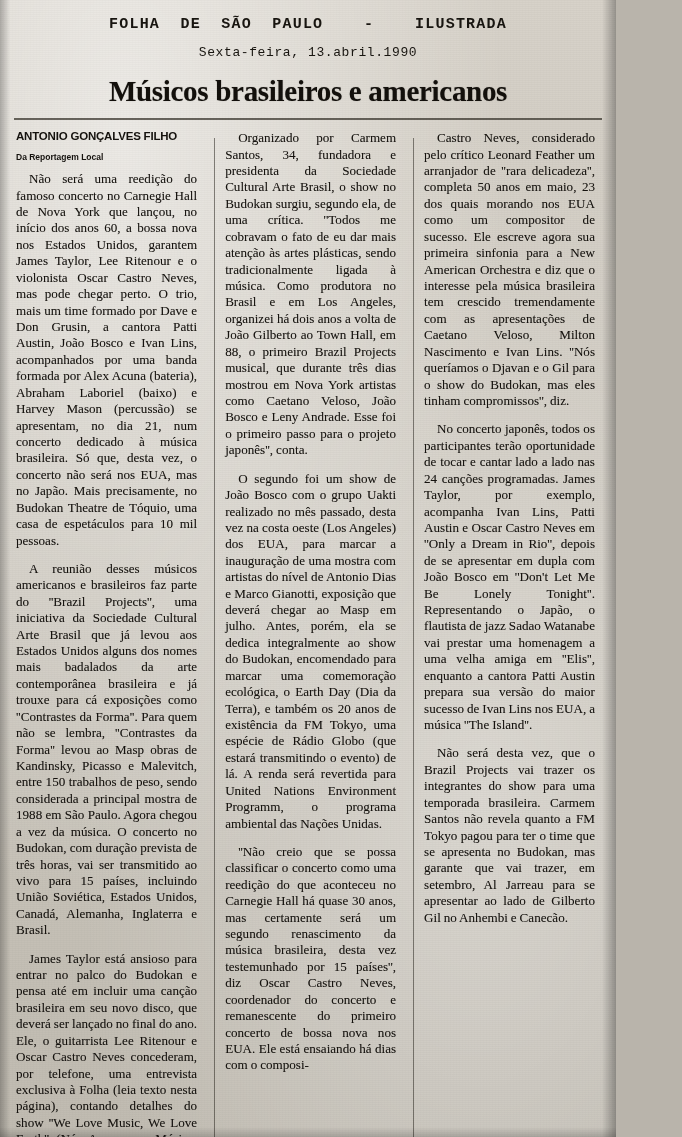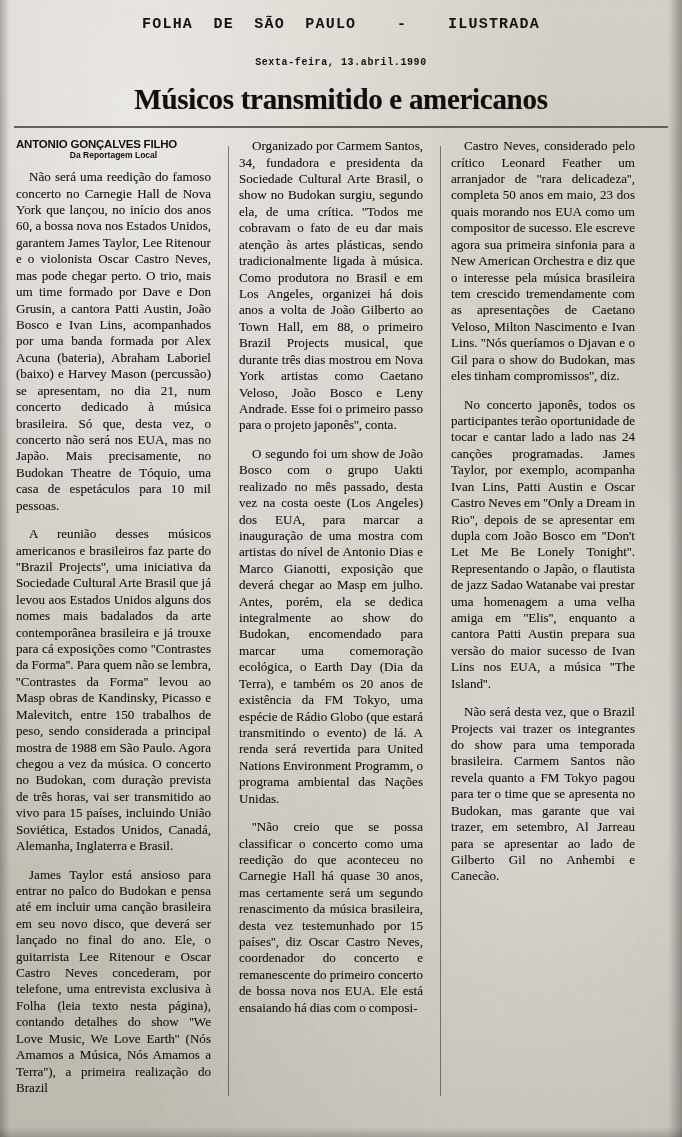--- a/index.html
+++ b/index.html
@@ -8,21 +8,21 @@
     background: #b9b4ab;
   }
   body {
     width: 682px;
     height: 1137px;
     overflow: hidden;
     font-family: "Liberation Serif", serif;
   }
   .page {
     position: relative;
-    width: 682px;
+    width: 616px;
     height: 1137px;
     background: #cfcac1;
     background-image:
       radial-gradient(ellipse at 20% 12%, rgba(255,255,255,0.55) 0%, rgba(255,255,255,0) 55%),
       radial-gradient(ellipse at 78% 70%, rgba(255,255,255,0.35) 0%, rgba(255,255,255,0) 60%),
       linear-gradient(180deg, #d6d1c8 0%, #cbc6bc 40%, #c6c1b7 70%, #bfbab0 100%);
     color: #1a1713;
     box-sizing: border-box;
     padding: 0;
   }
@@ -41,23 +41,23 @@
     font-family: "Liberation Mono", monospace;
     letter-spacing: 1.2px;
   }
   .masthead-line1 {
     font-size: 15px;
     font-weight: 700;
     color: #17140f;
     white-space: pre;
   }
   .masthead-line2 {
-    font-size: 10px;
-    font-weight: 700;
-    margin-top: 24px;
+    font-size: 13px;
+    font-weight: 400;
+    margin-top: 12px;
     color: #17140f;
     letter-spacing: 0.6px;
   }
   .headline {
     text-align: center;
     margin: 14px 18px 4px 18px;
     font-family: "Liberation Serif", serif;
     font-weight: 700;
     font-size: 29px;
     line-height: 1.18;
@@ -97,22 +97,21 @@
     font-family: "Liberation Sans", sans-serif;
     font-weight: 700;
     font-size: 11.5px;
     letter-spacing: -0.2px;
     color: #14110d;
   }
   .byline-sub {
     font-family: "Liberation Sans", sans-serif;
     font-weight: 700;
     font-size: 8.5px;
-    text-align: center;
-    margin: 0 0 9px 0;
+    margin: 10px 0 9px 0;
     color: #14110d;
   }
   p.body {
     margin: 0;
     font-size: 13.1px;
     line-height: 1.255;
     text-align: justify;
     text-indent: 13px;
     color: #15120e;
     hyphens: auto;
@@ -146,21 +145,21 @@
 <body>
 
 <div class="page">
 
   <div class="masthead">
     <div class="masthead-line1">FOLHA  DE  SÃO  PAULO    -    ILUSTRADA</div>
     <div class="masthead-line2">Sexta-feira, 13.abril.1990</div>
   </div>
 
   <h1 class="headline">
-    <span>Músicos transmitido e americanos</span><br>
+    <span>Músicos brasileiros e americanos</span><br>
   </h1>
 
   <div class="rule"></div>
 
   <div class="columns">
 
     <div class="col col-1">
       <div class="byline">ANTONIO GONÇALVES FILHO</div>
       <div class="byline-sub">Da Reportagem Local</div>
       <p class="body">Não será uma reedição do famoso concerto no Carnegie Hall de Nova York que lançou, no início dos anos 60, a bossa nova nos Estados Unidos, garantem James Taylor, Lee Ritenour e o violonista Oscar Castro Neves, mas pode chegar perto. O trio, mais um time formado por Dave e Don Grusin, a cantora Patti Austin, João Bosco e Ivan Lins, acompanhados por uma banda formada por Alex Acuna (bateria), Abraham Laboriel (baixo) e Harvey Mason (percussão) se apresentam, no dia 21, num concerto dedicado à música brasileira. Só que, desta vez, o concerto não será nos EUA, mas no Japão. Mais precisamente, no Budokan Theatre de Tóquio, uma casa de espetáculos para 10 mil pessoas.</p>

